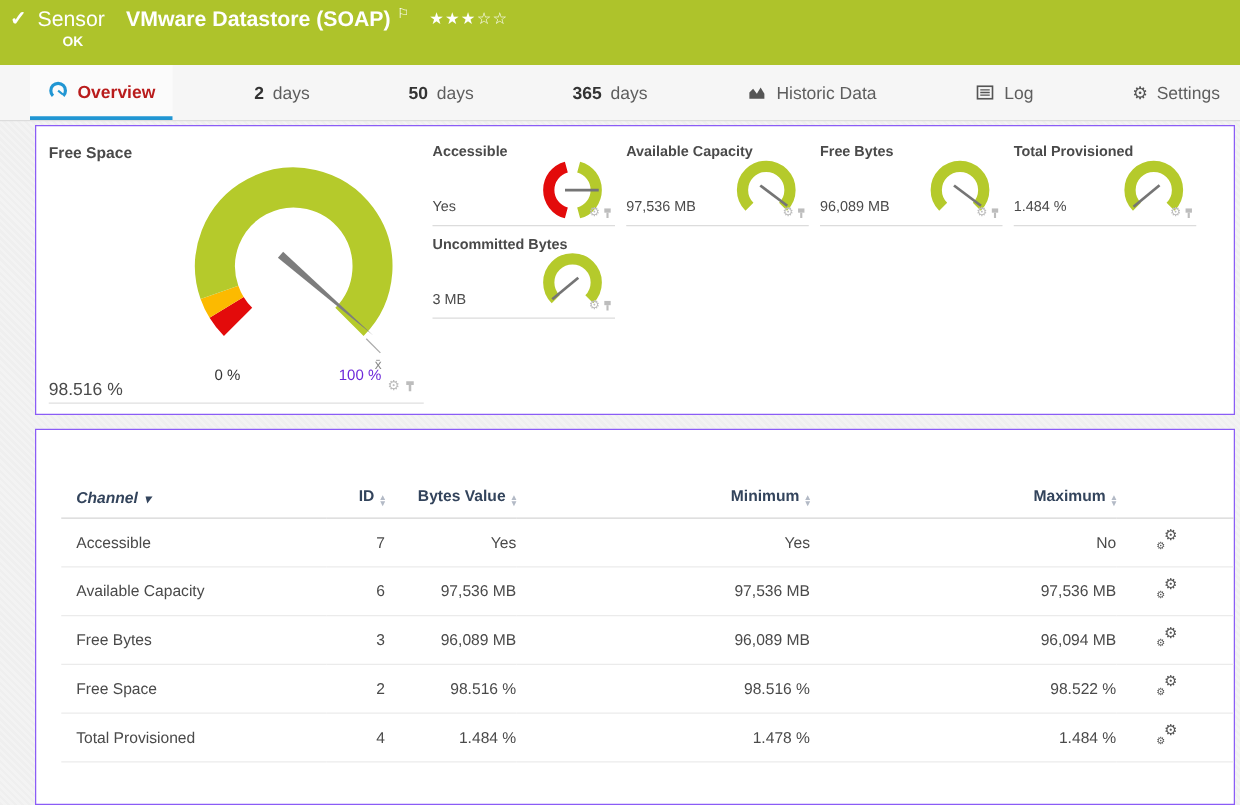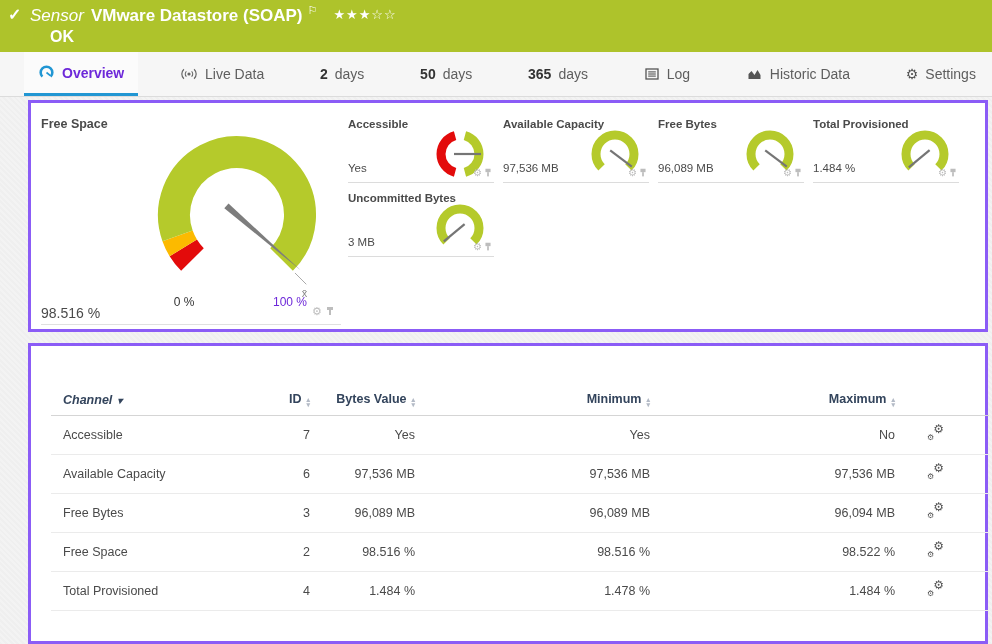--- a/index.html
+++ b/index.html
@@ -6,36 +6,36 @@
   body{
     width:992px;height:644px;overflow:hidden;position:relative;
     background:repeating-linear-gradient(45deg,#efefef 0 2px,#f3f3f3 2px 4px);
     font-family:"Liberation Sans", sans-serif;
     -webkit-font-smoothing:antialiased;
   }
   
   .topbar{position:absolute;left:0;top:0;width:992px;height:52px;background:#aec32b;color:#fff;}
   .check{position:absolute;left:8px;top:5px;font-size:16px;font-weight:bold;}
   .titleline{position:absolute;left:30px;top:4px;font-size:17px;white-space:nowrap;}
-  .kind{font-style:italic;margin-right:7px;}
+  .kind{margin-right:17px;}
   .name{font-weight:bold;text-align:right;}
   .flagicon{font-size:11px;vertical-align:7px;margin-left:5px;}
   .stars{margin-left:16px;font-size:13px;letter-spacing:1px;vertical-align:2px;cursor:pointer;}
-  .statusline{position:absolute;left:50px;top:28px;font-size:16px;font-weight:bold;}
+  .statusline{position:absolute;left:50px;top:28px;font-size:11px;font-weight:bold;}
   
   .tabbar{position:absolute;left:0;top:52px;width:992px;height:45px;box-sizing:border-box;
     background:#f6f6f6;border-bottom:1px solid #dcdcdc;display:flex;justify-content:space-between;
     padding-left:24px;padding-right:2px;}
   .tab{display:flex;align-items:center;column-gap:7px;padding:0 14px;font-size:14px;color:#5e5e5e;cursor:pointer;white-space:nowrap;}
   .tab .ticon{display:flex;align-items:center;}
-  .tab.active{border-bottom:3px solid #2196d3;color:#6d28d9;font-weight:bold;background:#fbfbfb;}
+  .tab.active{border-bottom:3px solid #2196d3;color:#b91c1c;font-weight:bold;background:#fbfbfb;}
   .tnum{color:#333;font-weight:bold;}
   .gearglyph{font-size:14px;color:#555;font-style:normal;}
   
-  .panel{position:absolute;left:28px;background:#fff;border:3px solid #8b5cf6;box-sizing:border-box;}
+  .panel{position:absolute;left:28px;background:#fff;border:1px solid #8b5cf6;box-sizing:border-box;}
   .gauges-panel{top:100px;width:960px;height:232px;}
   .table-panel{top:343px;width:960px;height:301px;}
   
   .g-title{position:absolute;left:10px;top:14px;font-size:12.5px;font-weight:bold;color:#4a4a4a;}
   #main-svg{position:absolute;left:26px;top:13px;width:420px;height:200px;}
   .g-min{position:absolute;left:123px;top:192px;width:60px;text-align:center;font-size:12px;color:#333;}
   .g-max{position:absolute;left:229px;top:192px;width:60px;text-align:center;font-size:12px;color:#6d28d9;}
   .g-value{position:absolute;left:10px;top:202px;font-size:14px;color:#4a4a4a;}
   .g-icons{position:absolute;left:281px;top:203px;display:flex;align-items:center;}
   .g-line{position:absolute;left:10px;top:221px;width:300px;border-top:1px solid #e0e0e0;}
@@ -83,59 +83,49 @@
   <div class="tab active">
     <span class="ticon">
       <svg width="17" height="17" viewBox="0 0 16 16">
           <path d="M 4.11 11.89 A 5.5 5.5 0 1 1 11.89 11.89" fill="none" stroke="#2196d3" stroke-width="2.4"></path>
           <line x1="8" y1="8" x2="11.6" y2="10.9" stroke="#2196d3" stroke-width="1.6"></line>
         </svg>
     </span>
     <span class="tlabel">Overview</span>
   </div>
   <div class="tab">
-    <span class="ticon">
-      <svg width="18" height="16" viewBox="0 0 18 16">
-          <circle cx="9" cy="8" r="1.6" fill="#666"></circle>
-          <path d="M 6.4 5.4 A 3.7 3.7 0 0 0 6.4 10.6 M 3.9 3.2 A 6.6 6.6 0 0 0 3.9 12.8" fill="none" stroke="#666" stroke-width="1.2"></path>
-          <path d="M 11.6 5.4 A 3.7 3.7 0 0 1 11.6 10.6 M 14.1 3.2 A 6.6 6.6 0 0 1 14.1 12.8" fill="none" stroke="#666" stroke-width="1.2"></path>
-        </svg>
-    </span>
-    <span class="tlabel">Live Data</span>
-  </div>
-  <div class="tab">
     <span class="tnum">2</span>
     <span class="tlabel">days</span>
   </div>
   <div class="tab">
     <span class="tnum">50</span>
     <span class="tlabel">days</span>
   </div>
   <div class="tab">
     <span class="tnum">365</span>
     <span class="tlabel">days</span>
+  </div>
+  <div class="tab">
+    <span class="ticon">
+      <svg width="17" height="16" viewBox="0 0 16 16">
+          <path d="M2 13 L2 8 L5 5 L8 9 L11 4 L14 9 L14 13 Z" fill="#555"></path>
+        </svg>
+    </span>
+    <span class="tlabel">Historic Data</span>
   </div>
   <div class="tab">
     <span class="ticon">
       <svg width="16" height="16" viewBox="0 0 16 16">
           <rect x="2" y="3" width="12" height="10" fill="none" stroke="#555" stroke-width="1.3"></rect>
           <line x1="4.2" y1="5.9" x2="11.8" y2="5.9" stroke="#555" stroke-width="1.1"></line>
           <line x1="4.2" y1="8" x2="11.8" y2="8" stroke="#555" stroke-width="1.1"></line>
           <line x1="4.2" y1="10.1" x2="11.8" y2="10.1" stroke="#555" stroke-width="1.1"></line>
         </svg>
     </span>
     <span class="tlabel">Log</span>
-  </div>
-  <div class="tab">
-    <span class="ticon">
-      <svg width="17" height="16" viewBox="0 0 16 16">
-          <path d="M2 13 L2 8 L5 5 L8 9 L11 4 L14 9 L14 13 Z" fill="#555"></path>
-        </svg>
-    </span>
-    <span class="tlabel">Historic Data</span>
   </div>
   <div class="tab">
     <span class="ticon gearglyph">⚙</span>
     <span class="tlabel">Settings</span>
   </div>
 </nav>
 
 <section class="panel gauges-panel">
   <div class="g-title">Free Space</div>
   <svg id="main-svg" viewBox="0 0 420 200">

